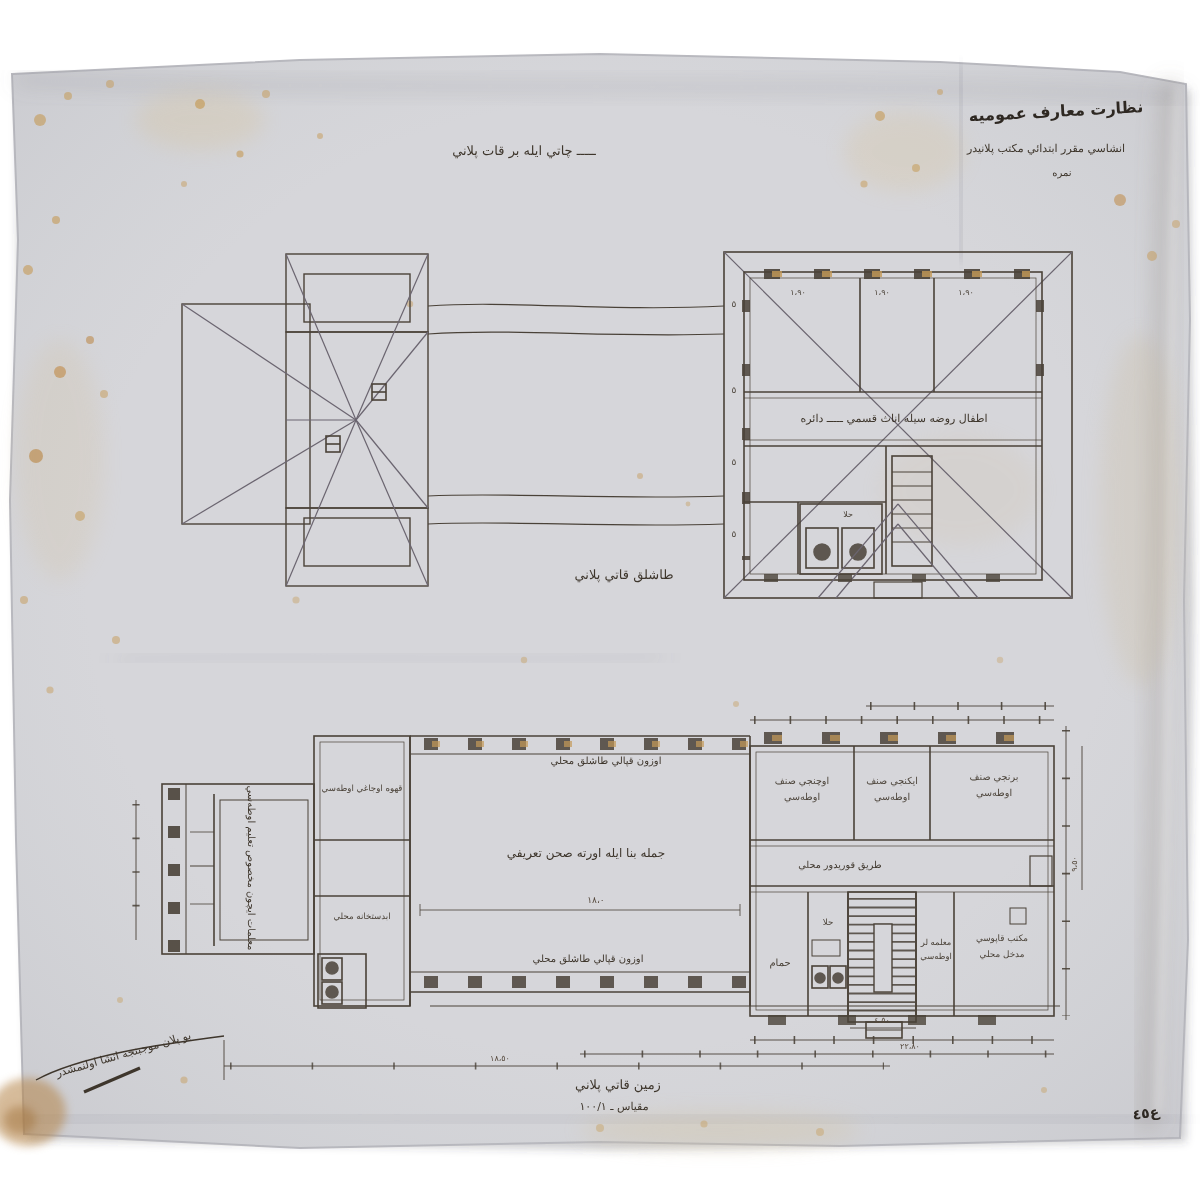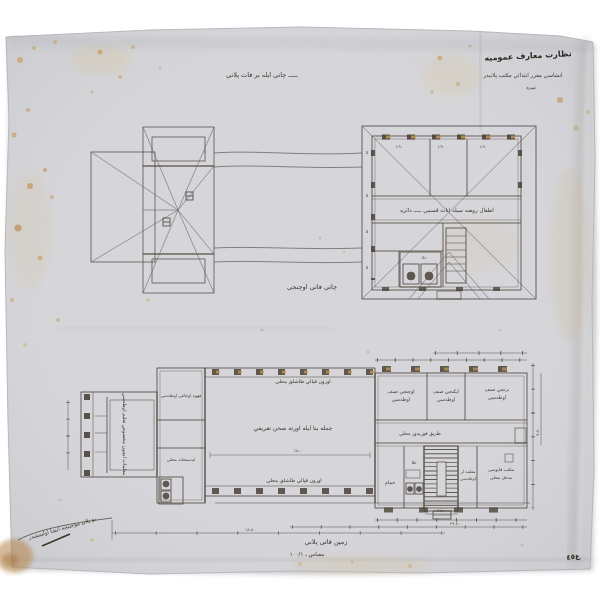--- a/index.html
+++ b/index.html
@@ -296,22 +296,22 @@
     <path d="M18,540 C40,528 80,522 112,518" stroke-width="0.7"></path>
     <path d="M42,546 L70,534" stroke-width="1.6"></path>
   </g>
 </svg>
 
 <div class="lbl calli" style="left:528px;top:56px;font-size:8px;transform:translate(-50%,-50%) rotate(-3deg);">نظارت معارف عموميه</div>
 <div class="lbl" style="left:523px;top:75px;font-size:5.5px;">انشاسي مقرر ابتدائي مكتب پلانيدر</div>
 <div class="lbl" style="left:531px;top:88px;font-size:5px;">نمره</div>
 
 <div class="lbl" style="left:262px;top:76px;font-size:6.5px;">ـــــ چاتي ايله بر قات پلاني</div>
-<div class="lbl" style="left:312px;top:288px;font-size:6.5px;">چاتي قاتي اوچنجي</div>
-<div class="lbl" style="left:326px;top:543px;font-size:6.5px;">زمين قاتي پلاني</div>
+<div class="lbl" style="left:312px;top:288px;font-size:6.5px;">طاشلق قاتي پلاني</div>
+<div class="lbl" style="left:309px;top:543px;font-size:6.5px;">زمين قاتي پلاني</div>
 <div class="lbl" style="left:307px;top:554px;font-size:5.5px;">مقياس ـ ١٠٠/١</div>
 <div class="lbl" style="left:62px;top:528px;font-size:5.5px;transform:translate(-50%,-50%) rotate(-16deg);">بو پلان موجبنجه انشا اولنمشدر</div>
 <div class="lbl calli" style="left:573px;top:557px;font-size:7px;transform:translate(-50%,-50%) rotate(-8deg);">ع٤٥</div>
 
 <div class="lbl" style="left:447px;top:210px;font-size:5.5px;">اطفال روضه سيله اناث قسمي ـــــ دائره</div>
 <div class="lbl tiny" style="left:399px;top:147px;font-size:4px;">١،٩٠</div>
 <div class="lbl tiny" style="left:441px;top:147px;font-size:4px;">١،٩٠</div>
 <div class="lbl tiny" style="left:483px;top:147px;font-size:4px;">١،٩٠</div>
 <div class="lbl tiny" style="left:367px;top:153px;font-size:4.5px;">٥</div>
 <div class="lbl tiny" style="left:367px;top:196px;font-size:4.5px;">٥</div>

